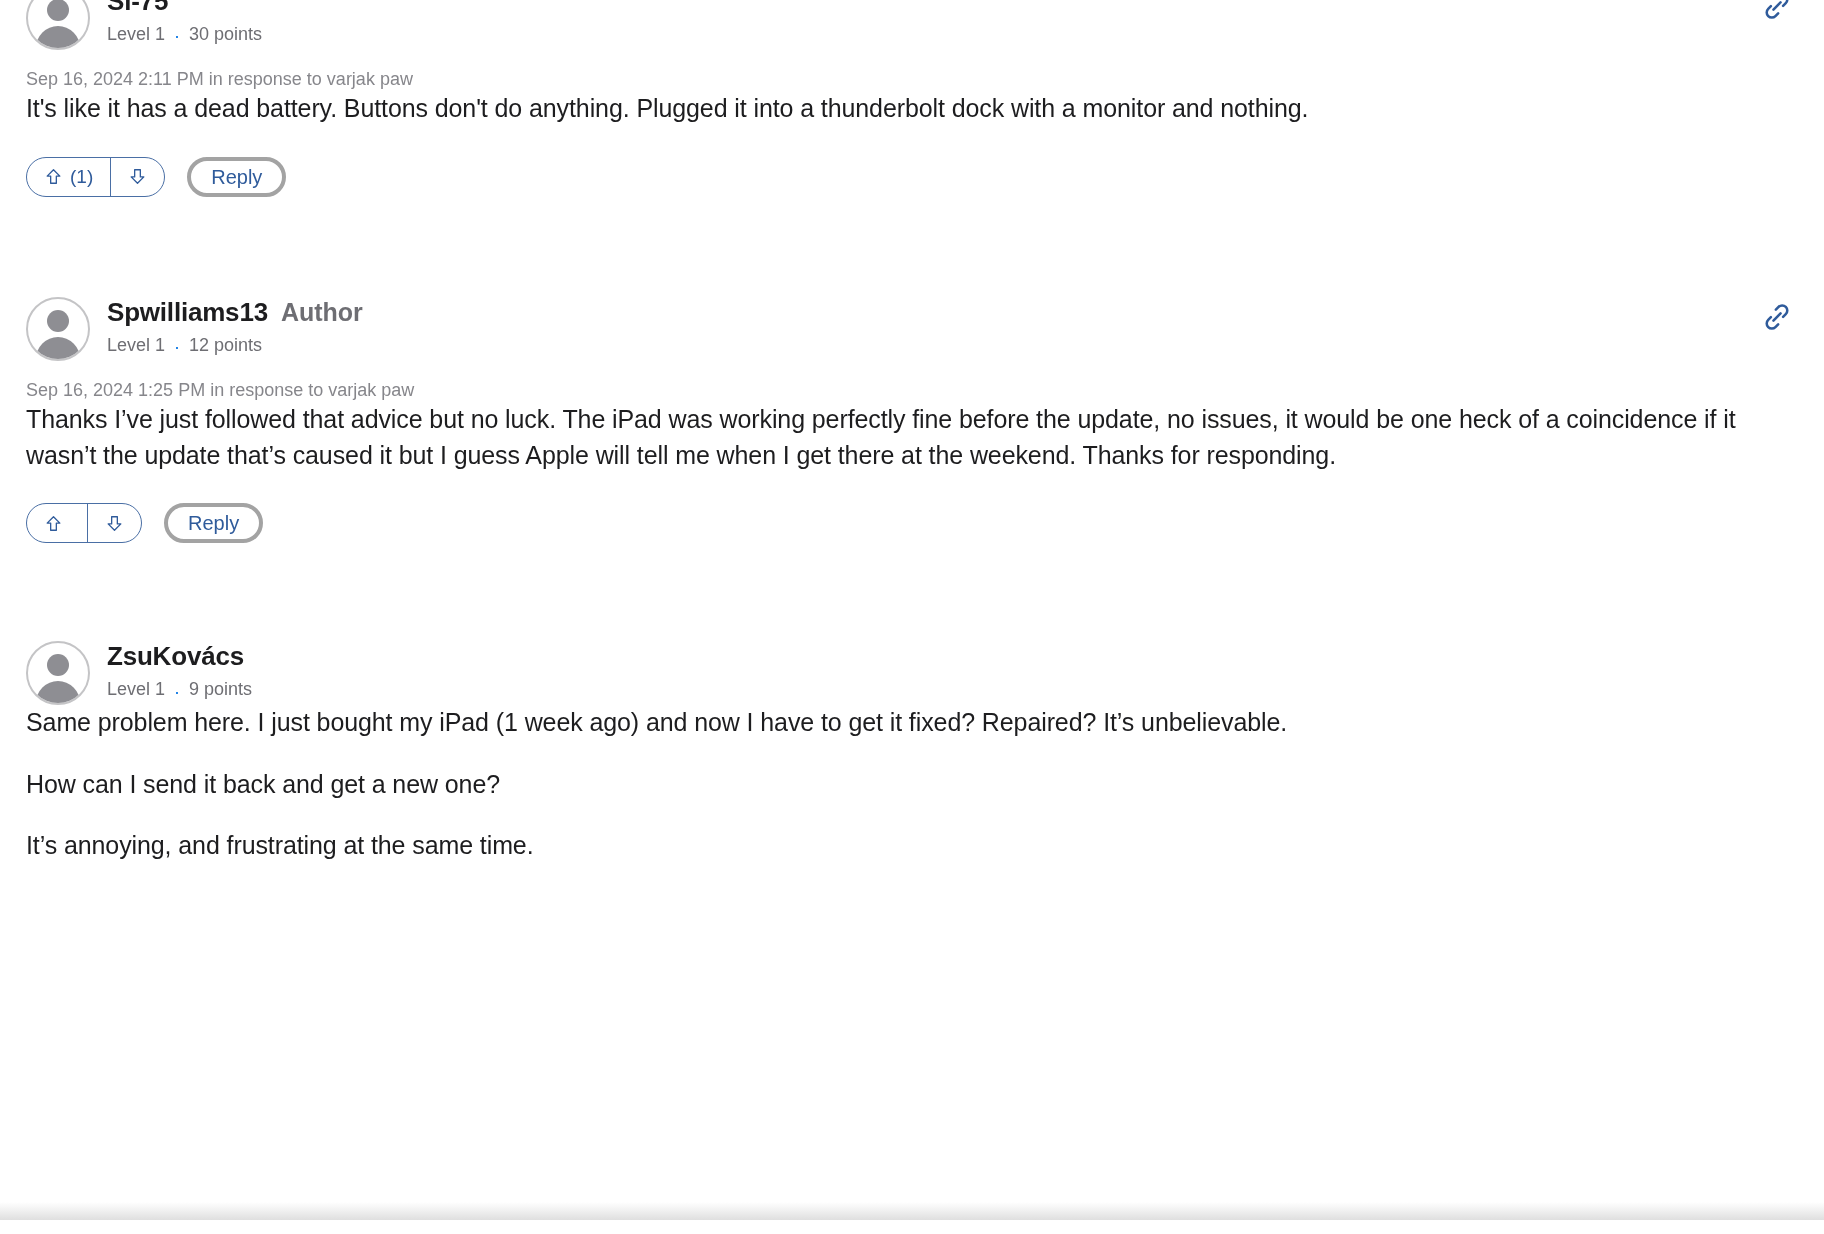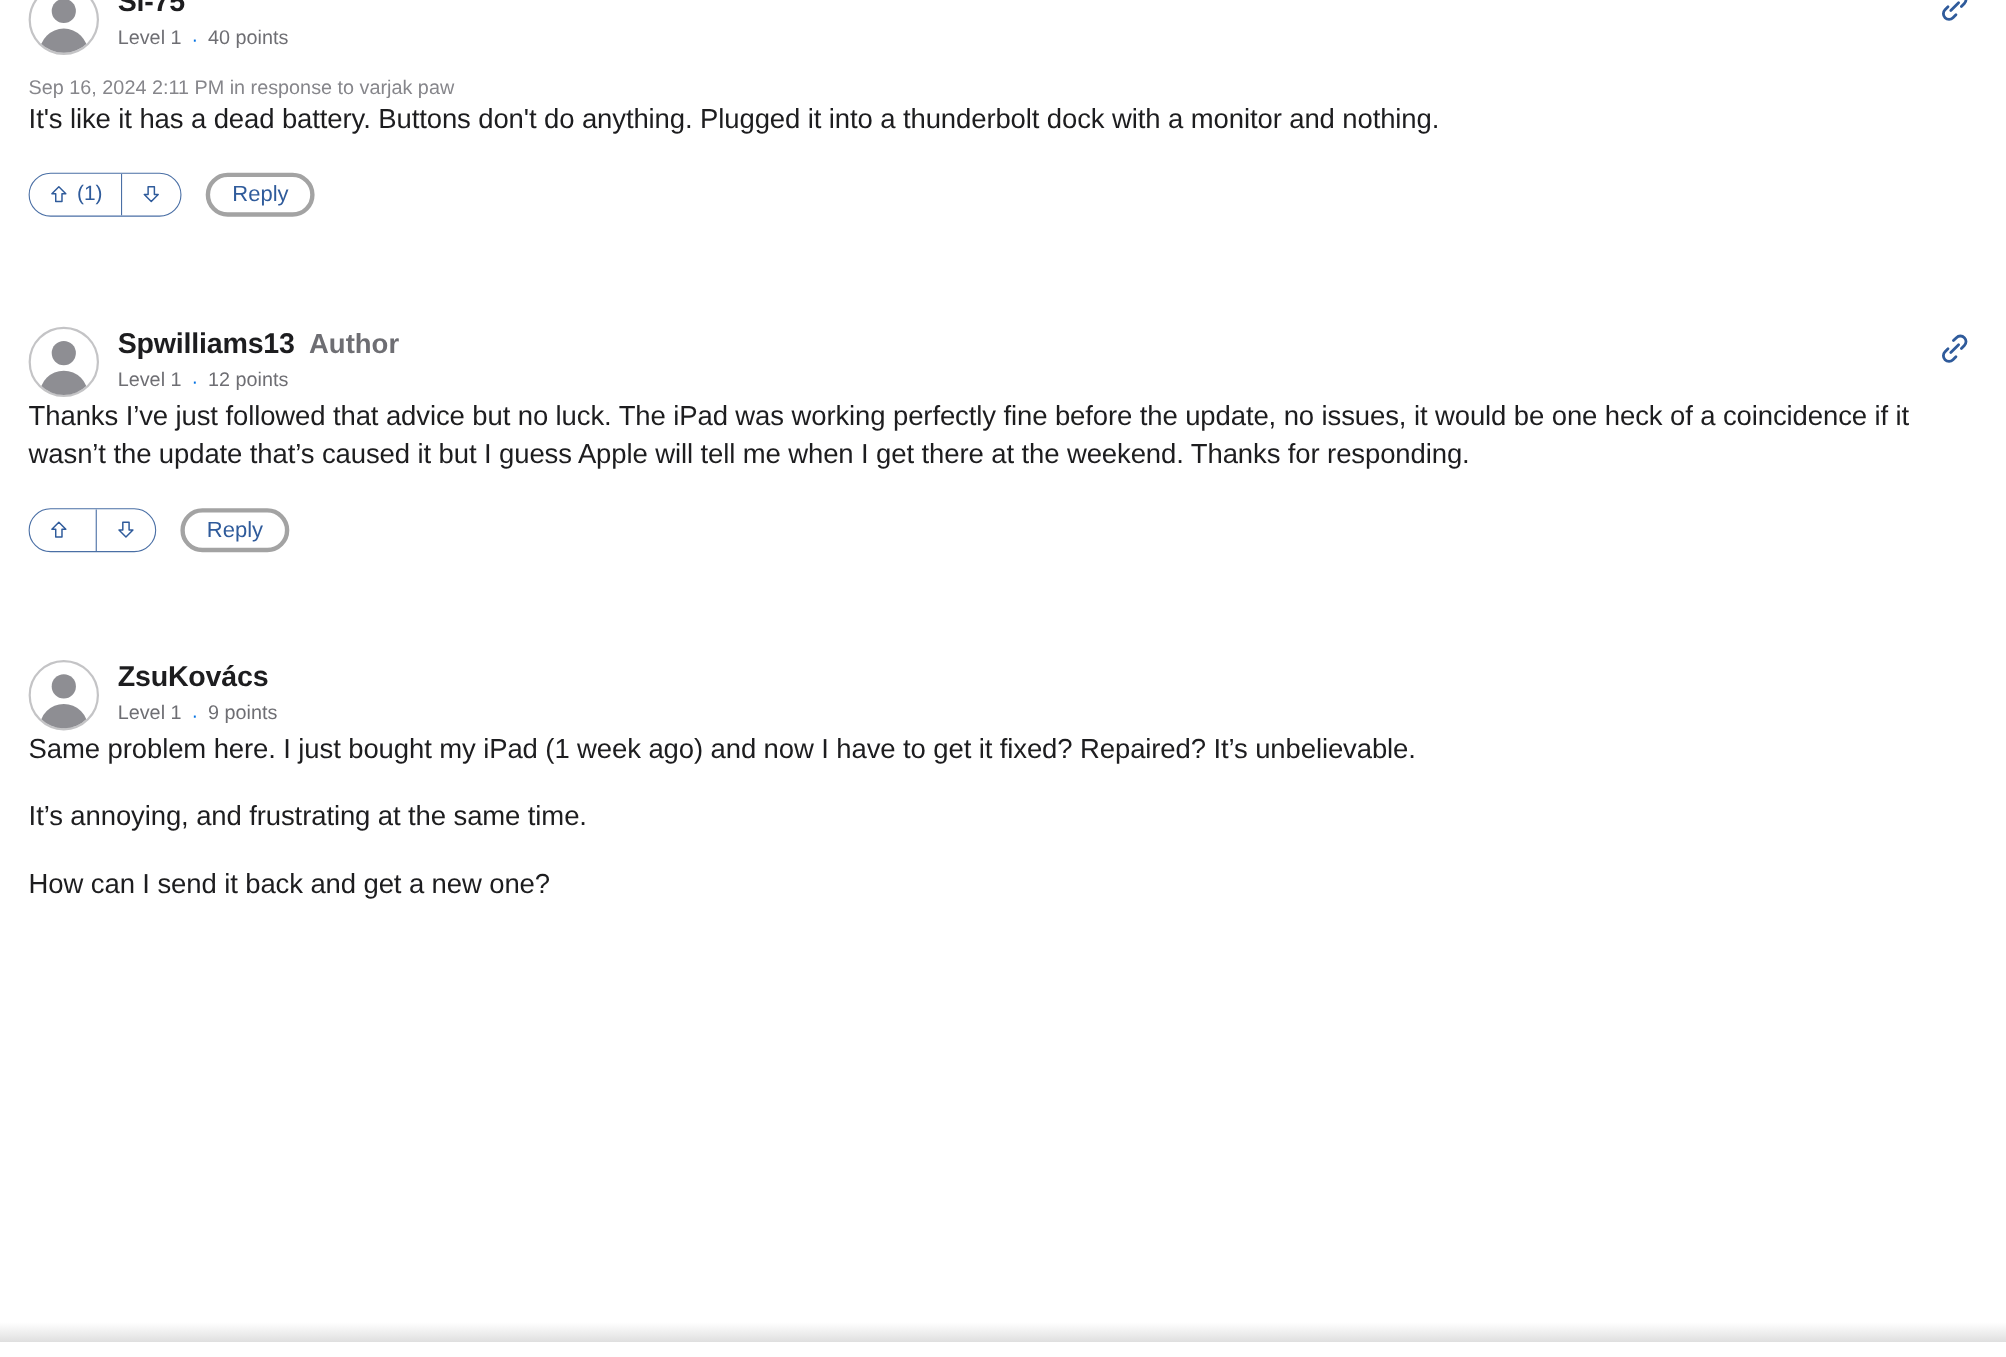--- a/index.html
+++ b/index.html
@@ -215,21 +215,21 @@
         <div class="head"></div>
         <div class="body"></div>
       </div>
       <div class="identity">
         <div class="name-row">
           <span class="username">Si-75</span>
         </div>
         <div class="meta-row">
           <span>Level 1</span>
           <span class="meta-dot">·</span>
-          <span>40 points</span>
+          <span>30 points</span>
         </div>
       </div>
     </div>
 
     <div class="timestamp">Sep 16, 2024 2:11 PM in response to varjak paw</div>
 
     <div class="body-text">
       <p>It's like it has a dead battery. Buttons don't do anything. Plugged it into a thunderbolt dock with a monitor and nothing.</p>
     </div>
 
@@ -273,20 +273,21 @@
           <span class="author-tag">Author</span>
         </div>
         <div class="meta-row">
           <span>Level 1</span>
           <span class="meta-dot">·</span>
           <span>12 points</span>
         </div>
       </div>
     </div>
 
+    <div class="timestamp">Sep 16, 2024 1:25 PM in response to varjak paw</div>
 
     <div class="body-text">
       <p>Thanks I’ve just followed that advice but no luck. The iPad was working perfectly fine before the update, no issues, it would be one heck of a coincidence if it wasn’t the update that’s caused it but I guess Apple will tell me when I get there at the weekend. Thanks for responding.</p>
     </div>
 
     <div class="actions">
       <div class="vote-group">
         <button class="vote-btn upvote">
           <svg width="19" height="19" viewBox="0 0 24 24" fill="none" stroke="currentColor" stroke-width="1.7" stroke-linecap="round" stroke-linejoin="round">
             <path d="M12 3.5 L20 11.5 L15.6 11.5 L15.6 20.5 L8.4 20.5 L8.4 11.5 L4 11.5 Z"></path>
@@ -327,19 +328,19 @@
           <span>Level 1</span>
           <span class="meta-dot">·</span>
           <span>9 points</span>
         </div>
       </div>
     </div>
 
 
     <div class="body-text">
       <p>Same problem here. I just bought my iPad (1 week ago) and now I have to get it fixed? Repaired? It’s unbelievable.</p>
+      <p>How can I send it back and get a new one?</p>
       <p>It’s annoying, and frustrating at the same time.</p>
-      <p>How can I send it back and get a new one?</p>
     </div>
   </div>
 
   <div class="bottom-fade"></div>
 </div>
 
 </body></html>

